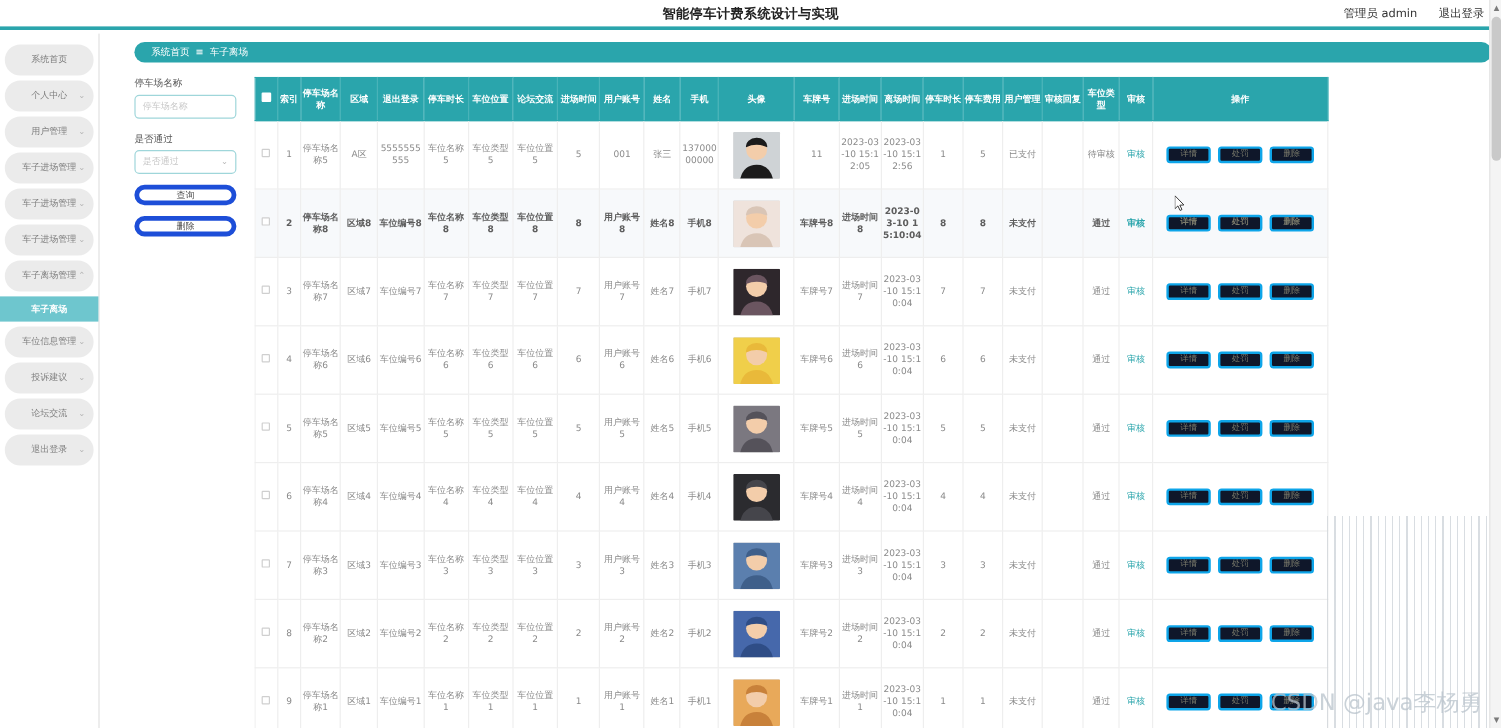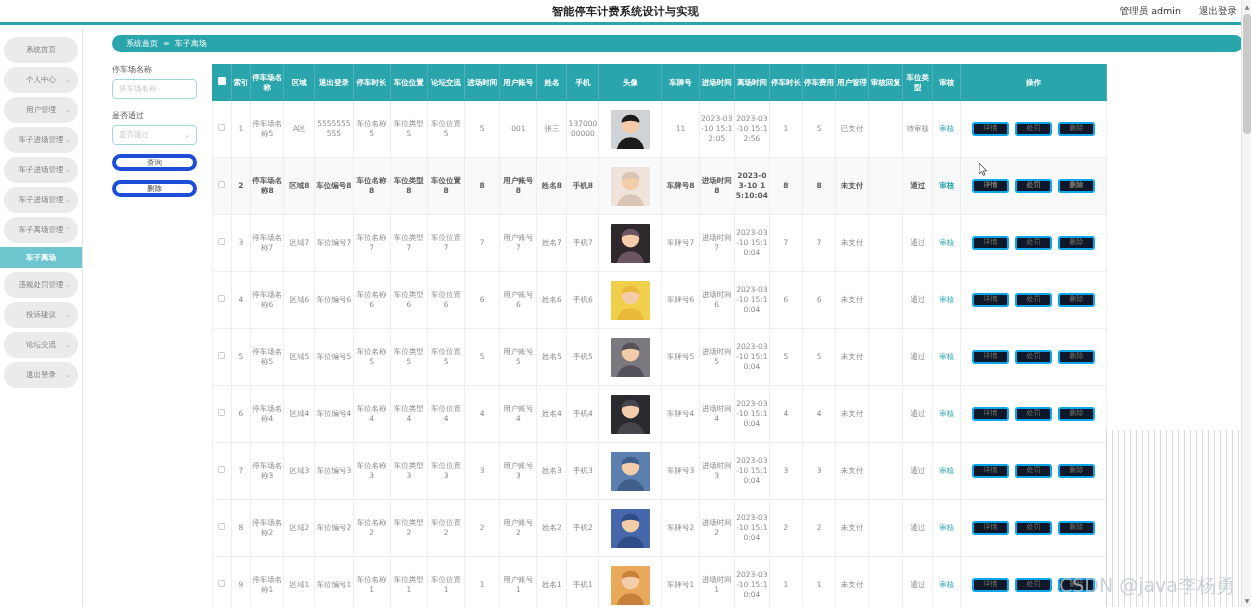--- a/index.html
+++ b/index.html
@@ -191,21 +191,21 @@
         <span class="caret">⌄</span>
       </div>
       <div class="menu-item">
         <span>车子离场管理</span>
         <span class="caret">⌃</span>
       </div>
       <div class="menu-sub">
         <span>车子离场</span>
       </div>
       <div class="menu-item">
-        <span>违规处罚管理</span>
+        <span>车位信息管理</span>
         <span class="caret">⌄</span>
       </div>
       <div class="menu-item">
         <span>投诉建议</span>
         <span class="caret">⌄</span>
       </div>
       <div class="menu-item">
         <span>论坛交流</span>
         <span class="caret">⌄</span>
       </div>

